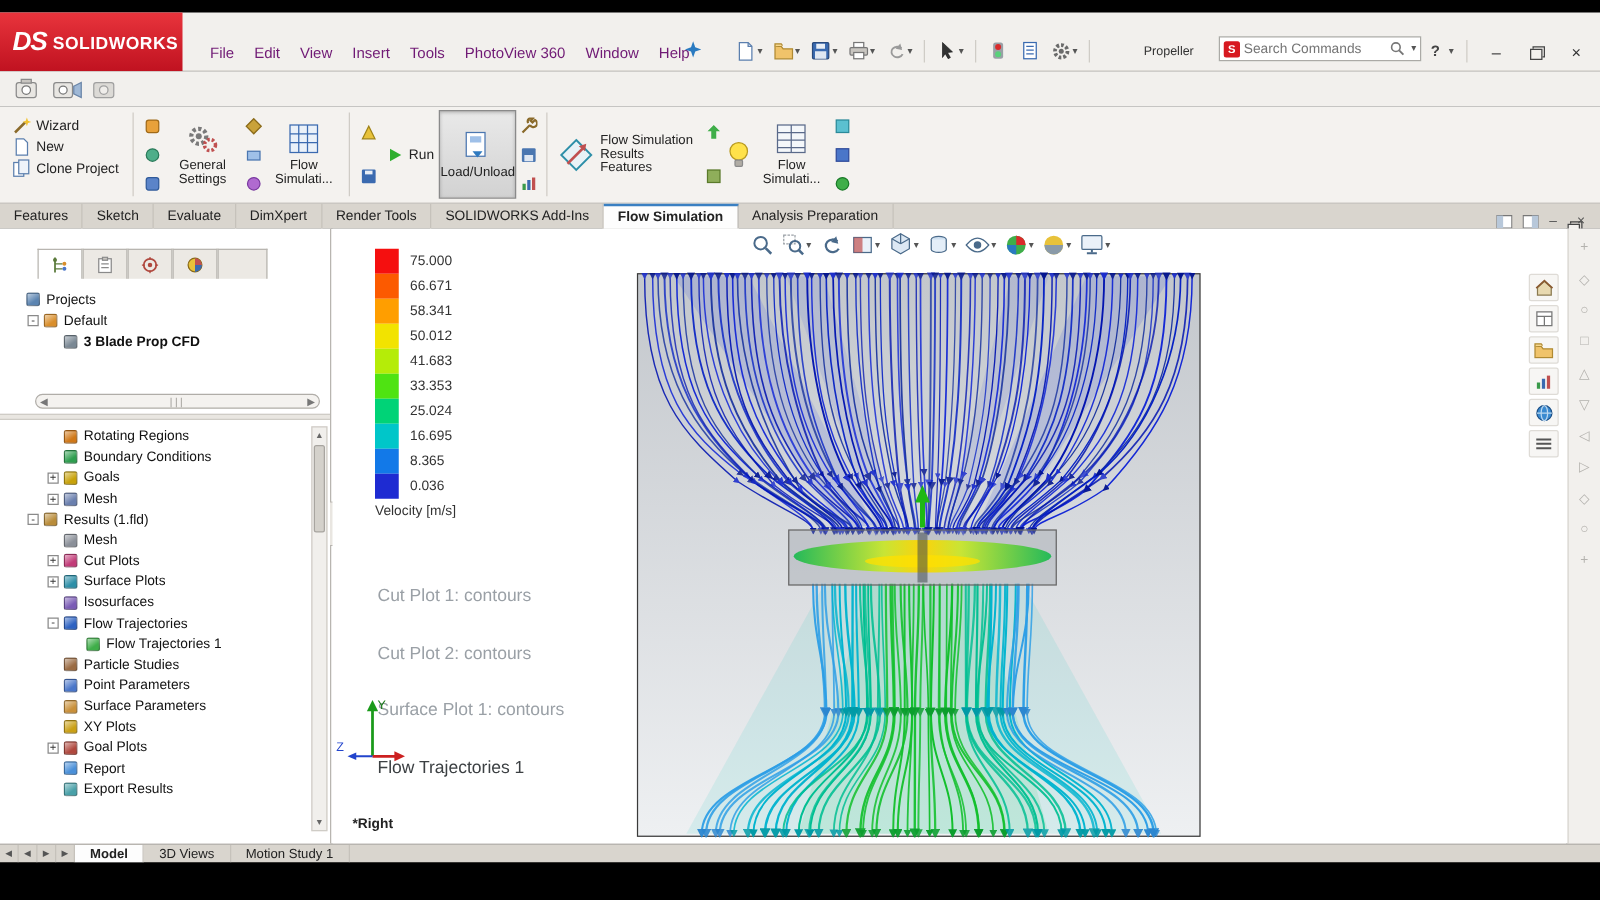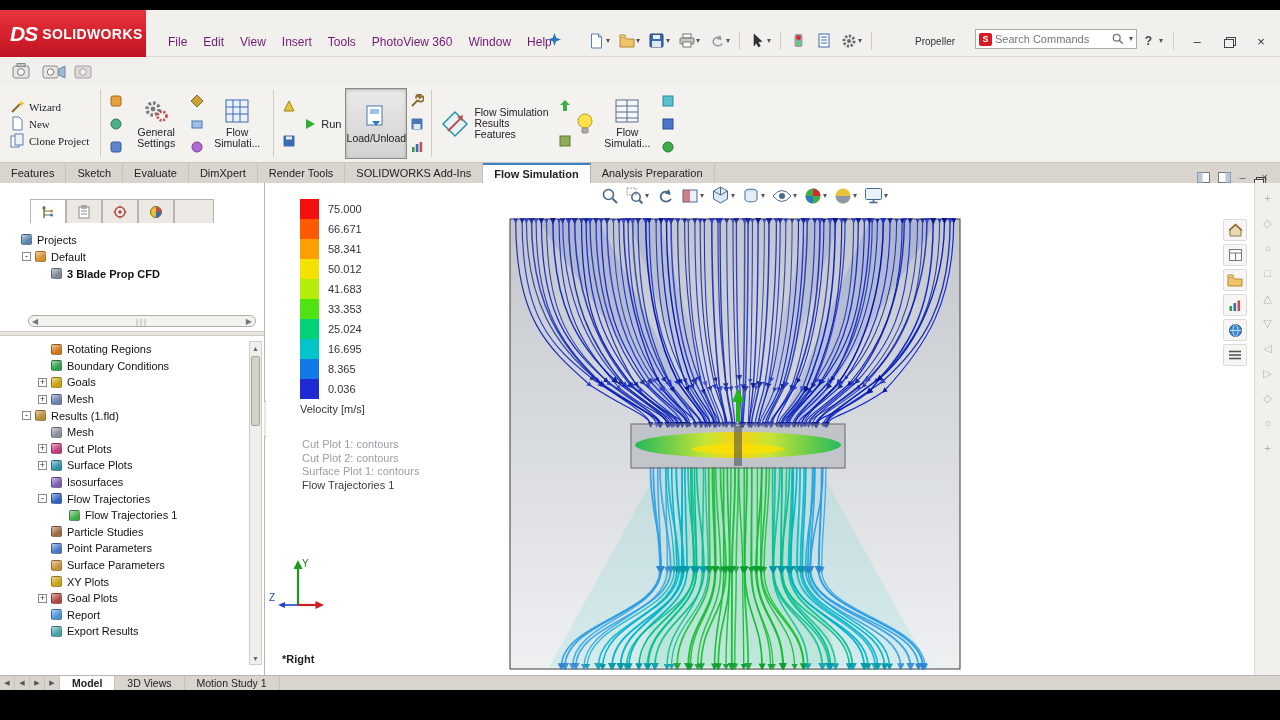--- a/index.html
+++ b/index.html
@@ -99,21 +99,21 @@
   
   #viewport{position:absolute;left:266px;top:0;width:987px;height:492px;background:#fff;overflow:hidden;}
   #viewtoolbar{position:absolute;left:335px;top:3px;display:flex;align-items:center;gap:7px;}
   .vtic{display:flex;align-items:center;}
   #legend{position:absolute;left:34px;top:16px;}
   .lrow{display:flex;align-items:center;height:20px;}
   .lswatch{width:19px;height:20px;flex:none;}
   .lval{font-size:11px;color:#333;margin-left:9px;}
   .lunit{font-size:11px;color:#333;margin-top:4px;}
   #overlays{position:absolute;left:36px;top:255px;}
-  .ovl{font-size:11px;line-height:13.5px;}
+  .ovl{font-size:14px;line-height:13.5px;margin-top:32px;}
   .ovl.gray{color:#9aa0a6;}
   .ovl.dark{color:#3c4043;}
   #cfd-wrap{position:absolute;left:243px;top:35px;width:452px;height:452px;}
   #triad{position:absolute;left:2px;top:372px;}
   #viewlabel{position:absolute;left:16px;top:470px;font-size:11px;font-weight:bold;color:#222;}
 
   
   #right-tools-a{position:absolute;left:957px;top:36px;display:flex;flex-direction:column;gap:3px;}
   .rta{width:24px;height:22px;display:flex;align-items:center;justify-content:center;background:#f7f6f4;
     border:1px solid #dedbd6;border-radius:2px;}
@@ -287,21 +287,21 @@
     </span>
     <span class="ic" style="width:22px;height:20px;">
       <svg width="22" height="18" viewBox="0 0 22 18">
           <rect x="1" y="4" width="16" height="12" rx="2" fill="#dcdad6" stroke="#a0a0a0"></rect>
           <circle cx="9" cy="10" r="3.4" fill="#efedea" stroke="#a0a0a0"></circle>
         </svg>
     </span>
   </div>
 
   <div id="ribbon">
-    <div class="rcol" style="justify-content:center;padding:4px 2px;font-family:Liberation Serif, serif;">
+    <div class="rcol" style="justify-content:flex-start;padding:4px 2px;">
       <span class="rbtn-s">
         <span class="mi">
           <svg width="15" height="15" viewBox="0 0 15 15">
               <line x1="2" y1="13" x2="10" y2="5" stroke="#8a6a2a" stroke-width="2"></line>
               <path d="M11.5 1l.9 2.6L15 4.5l-2.6.9-.9 2.6-.9-2.6L8 4.5l2.6-.9z" fill="#f2c230"></path>
             </svg>
         </span>
         <span>Wizard</span>
       </span>
       <span class="rbtn-s">

